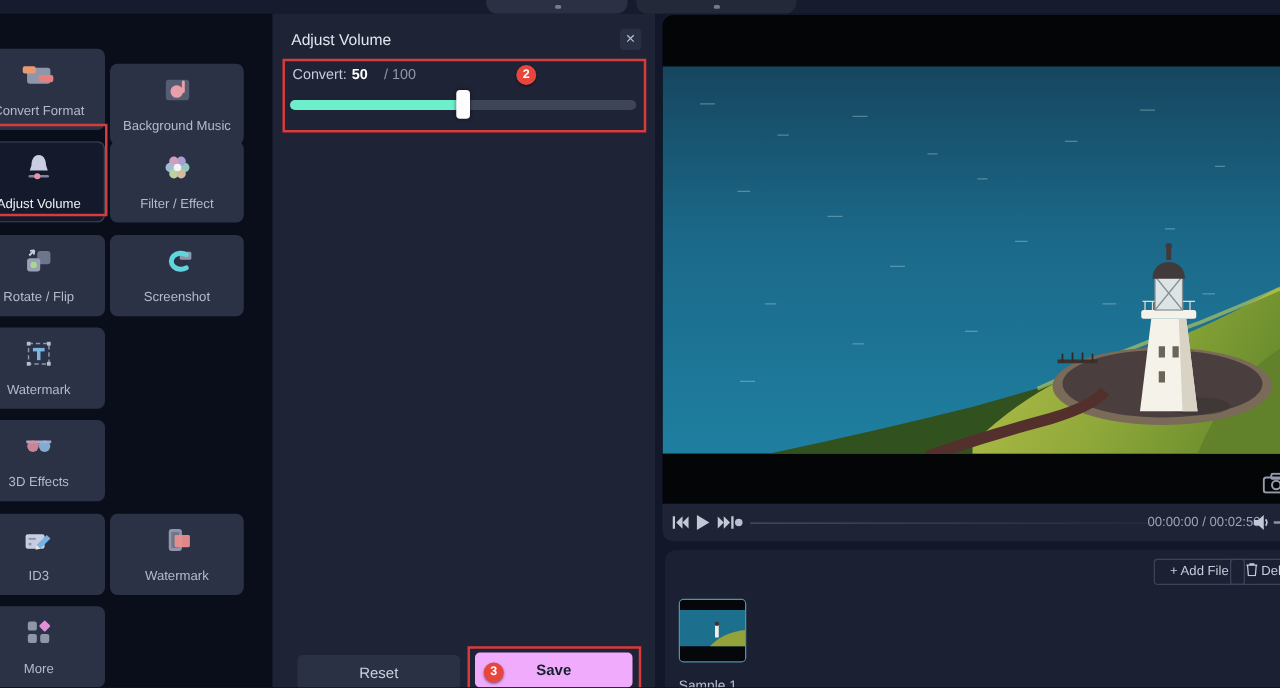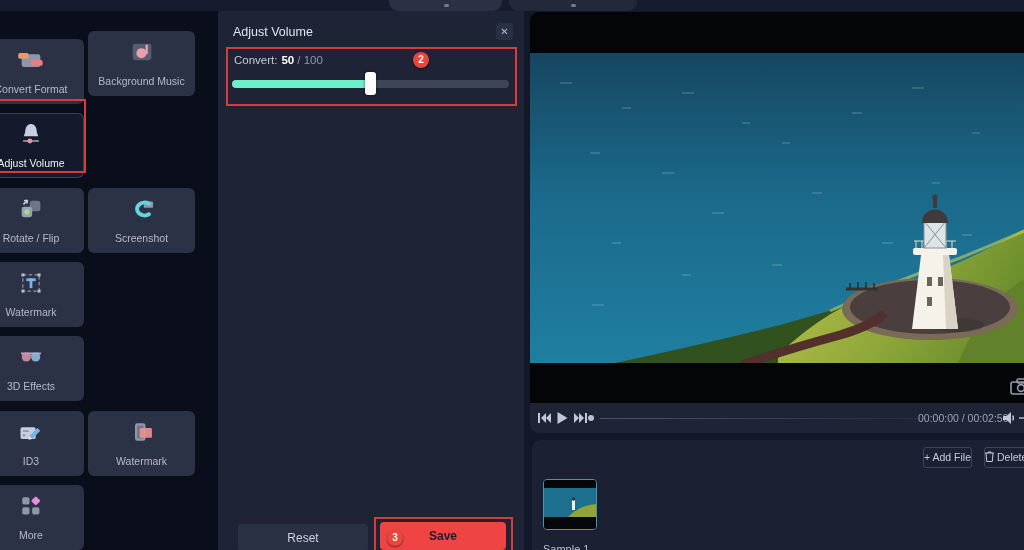--- a/index.html
+++ b/index.html
@@ -21,49 +21,49 @@
   .ticon{position:absolute;left:50%;top:7px;width:28px;height:28px;margin-left:-14px;}
   .ticon svg{width:28px;height:28px;}
   .tlabel{position:absolute;left:0;right:0;bottom:9px;font-size:10.5px;color:#b4bac9;}
   .tile.sel .tlabel{color:#edf0f6;}
 
   
   #panel{left:218px;top:11px;width:306px;height:539px;background:#1e2336;}
   #panel-title{left:233px;top:25px;font-size:12.5px;color:#e2e5ee;}
   #panel-close{left:496px;top:23px;width:17px;height:17px;background:#2a3043;border-radius:3px;color:#b6bcca;font-size:10px;line-height:17px;text-align:center;cursor:pointer;}
   #vol-label{left:234px;top:54px;font-size:11.5px;color:#c6cbd8;}
-  #vol-label .vval{color:#ffffff;font-weight:bold;margin:0 3px 0 4px;}
+  #vol-label .vval{color:#ffffff;font-weight:bold;margin:0 13px 0 4px;}
   #vol-label .vmax{color:#9098ab;}
   #slider-track{left:232px;top:80px;width:277px;height:8px;background:#3e4557;border-radius:4px;cursor:pointer;}
   #slider-fill{position:absolute;left:0;top:0;height:8px;background:#6defcb;border-radius:4px;}
   #slider-handle{position:absolute;top:-8px;width:11px;height:23px;background:#fdfdfd;border-radius:3px;box-shadow:0 0 3px rgba(0,0,0,.6);cursor:grab;}
   .btn{position:absolute;height:28px;border-radius:4px;font-size:12px;text-align:center;line-height:28px;cursor:pointer;}
   #btn-reset{left:238px;top:524px;width:130px;background:#2b3145;color:#ccd1dd;}
-  #btn-save{left:380px;top:522px;width:126px;background:#ef4444;color:#17202e;font-weight:bold;}
+  #btn-save{left:380px;top:522px;width:126px;background:#f0abfc;color:#17202e;font-weight:bold;}
 
   
   .redbox{position:absolute;border:2px solid #d93b3b;pointer-events:none;}
   .badge{position:absolute;width:16px;height:16px;border-radius:50%;background:#e8463d;color:#fff;font-size:10px;font-weight:bold;text-align:center;line-height:16px;box-shadow:0 1px 2px rgba(0,0,0,.5);}
 
   
   #main-bg{left:524px;top:11px;width:500px;height:539px;background:#13172a;}
   #video-card{left:530px;top:12px;width:494px;height:391px;background:#040507;border-radius:9px 0 0 0;cursor:pointer;}
   #scene{position:absolute;left:0;top:41px;width:494px;height:310px;}
   #camera-icon{position:absolute;left:480px;top:366px;width:22px;height:17px;}
   #controls{left:530px;top:403px;width:494px;height:30px;background:#1e2436;border-radius:0 0 0 9px;}
   .ctl{position:absolute;top:9px;width:13px;height:12px;cursor:pointer;}
   #progress-dot{position:absolute;left:58px;top:12px;width:6px;height:6px;border-radius:50%;background:#b9c0cf;cursor:pointer;}
   #progress-line{position:absolute;left:70px;top:14.5px;width:322px;height:1.5px;background:linear-gradient(to right,#4a5268,#262c3e);cursor:pointer;}
   #time-display{position:absolute;left:388px;top:9px;font-size:10.5px;color:#9ba3b6;white-space:nowrap;}
   #speaker{position:absolute;left:472px;top:8px;width:14px;height:14px;cursor:pointer;}
   #vol-dash{position:absolute;left:489px;top:14px;width:8px;height:2px;background:#8a92a4;}
 
   
   #file-panel{left:532px;top:440px;width:492px;height:110px;background:#1b2133;border-radius:9px 0 0 0;}
-  .fbtn{position:absolute;top:7px;height:21px;border:1px solid #3c435a;border-radius:3px;color:#c6ccdb;font-size:10.5px;line-height:19px;padding:0 0;cursor:pointer;white-space:nowrap;}
+  .fbtn{position:absolute;top:7px;height:21px;border:1px solid #3c435a;border-radius:3px;color:#c6ccdb;font-size:10.5px;line-height:19px;padding:0 12px;cursor:pointer;white-space:nowrap;}
   #btn-addfile{left:391px;}
   #btn-delete{left:452px;width:66px;}
   #btn-delete svg{vertical-align:-1px;margin-right:3px;}
   #thumb{position:absolute;left:11px;top:39px;width:54px;height:51px;border:1px solid #4e94a8;border-radius:4px;background:#0a0c12;overflow:hidden;cursor:pointer;}
   #thumb-name{position:absolute;left:11px;top:103px;font-size:11px;color:#b9bfce;white-space:nowrap;}
 </style>
 </head>
 <body>
 
 <div id="stage">
@@ -80,36 +80,50 @@
   <div class="abs" id="sidebar">
 
     <div class="tile c1" style="top:28px">
       <span class="ticon"><svg viewBox="0 0 24 24">
             <rect x="4" y="7" width="16" height="11" rx="2" fill="#8f96aa"></rect>
             <rect x="1" y="6" width="9" height="5" rx="1.5" fill="#e8996e"></rect>
             <rect x="12" y="12" width="10" height="5" rx="1.5" fill="#e87f7f"></rect>
           </svg></span>
       <span class="tlabel">Convert Format</span>
     </div>
-    <div class="tile c2" style="top:20px">
+    <div class="tile c2" style="top:40px">
       <span class="ticon"><svg viewBox="0 0 24 24">
             <rect x="4" y="5" width="16" height="14" rx="2" fill="#555d72"></rect>
             <circle cx="11.5" cy="13" r="4.3" fill="#eaa0a8"></circle>
             <rect x="15" y="5.5" width="2" height="8.5" rx="1" fill="#eaa0a8"></rect>
           </svg></span>
       <span class="tlabel">Background Music</span>
     </div>
 
     <div class="tile c1 sel" style="top:102px">
       <span class="ticon"><svg viewBox="0 0 24 24">
             <path d="M12 3.5 C8.2 3.5 7 7.5 7 10.5 L5.8 14 H18.2 L17 10.5 C17 7.5 15.8 3.5 12 3.5 Z" fill="#c9cde2"></path>
             <rect x="5" y="17.2" width="14" height="1.7" rx="0.85" fill="#7d84a0"></rect>
             <circle cx="11" cy="18" r="2.1" fill="#e793a8"></circle>
           </svg></span>
       <span class="tlabel">Adjust Volume</span>
+    </div>
+    <div class="tile c2" style="top:102px">
+      <span class="ticon"><svg viewBox="0 0 24 24">
+            <g opacity="0.92">
+              <circle cx="17" cy="12" r="3.2" fill="#9ad6c8"></circle>
+              <circle cx="14.5" cy="7.7" r="3.2" fill="#b7a8e0"></circle>
+              <circle cx="9.5" cy="7.7" r="3.2" fill="#e0a8c8"></circle>
+              <circle cx="7" cy="12" r="3.2" fill="#a8c8e0"></circle>
+              <circle cx="9.5" cy="16.3" r="3.2" fill="#c8e0a8"></circle>
+              <circle cx="14.5" cy="16.3" r="3.2" fill="#e0c8a8"></circle>
+            </g>
+            <circle cx="12" cy="12" r="2.6" fill="#f2f4f8"></circle>
+          </svg></span>
+      <span class="tlabel">Filter / Effect</span>
     </div>
 
     <div class="tile c1" style="top:177px">
       <span class="ticon"><svg viewBox="0 0 24 24">
             <rect x="11" y="5" width="9" height="9" rx="2" fill="#6e768c"></rect>
             <rect x="4" y="10" width="9" height="9" rx="2" fill="#9aa1b4"></rect>
             <circle cx="8.5" cy="14.5" r="2.2" fill="#a8d890"></circle>
             <path d="M5.5 8 L9 4.5" stroke="#c9cde2" stroke-width="1.4" fill="none"></path>
             <path d="M9 4.5 l-3 .4 M9 4.5 l-.4 3" stroke="#c9cde2" stroke-width="1.2" fill="none"></path>
           </svg></span>

